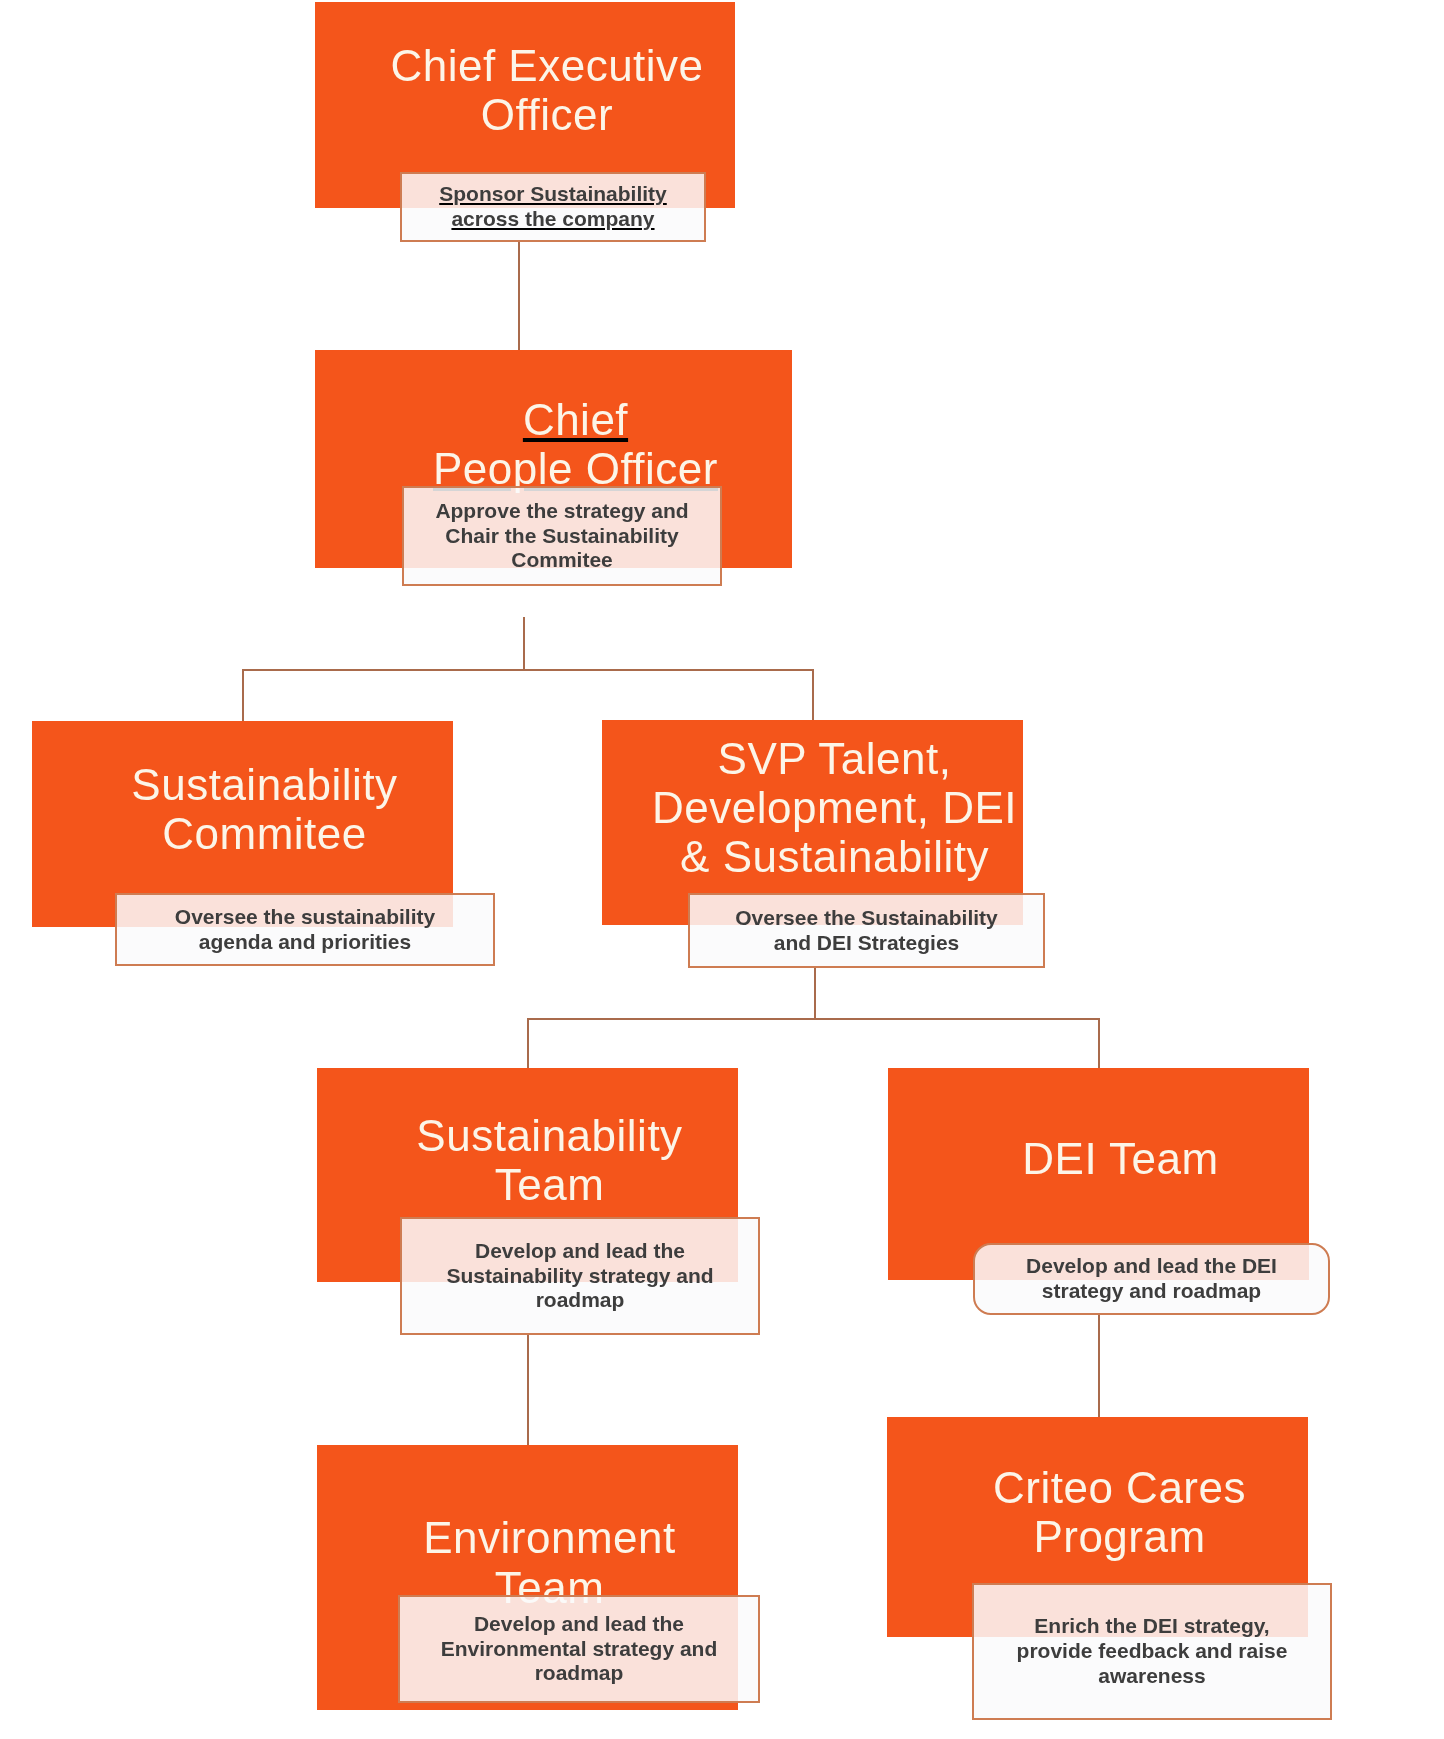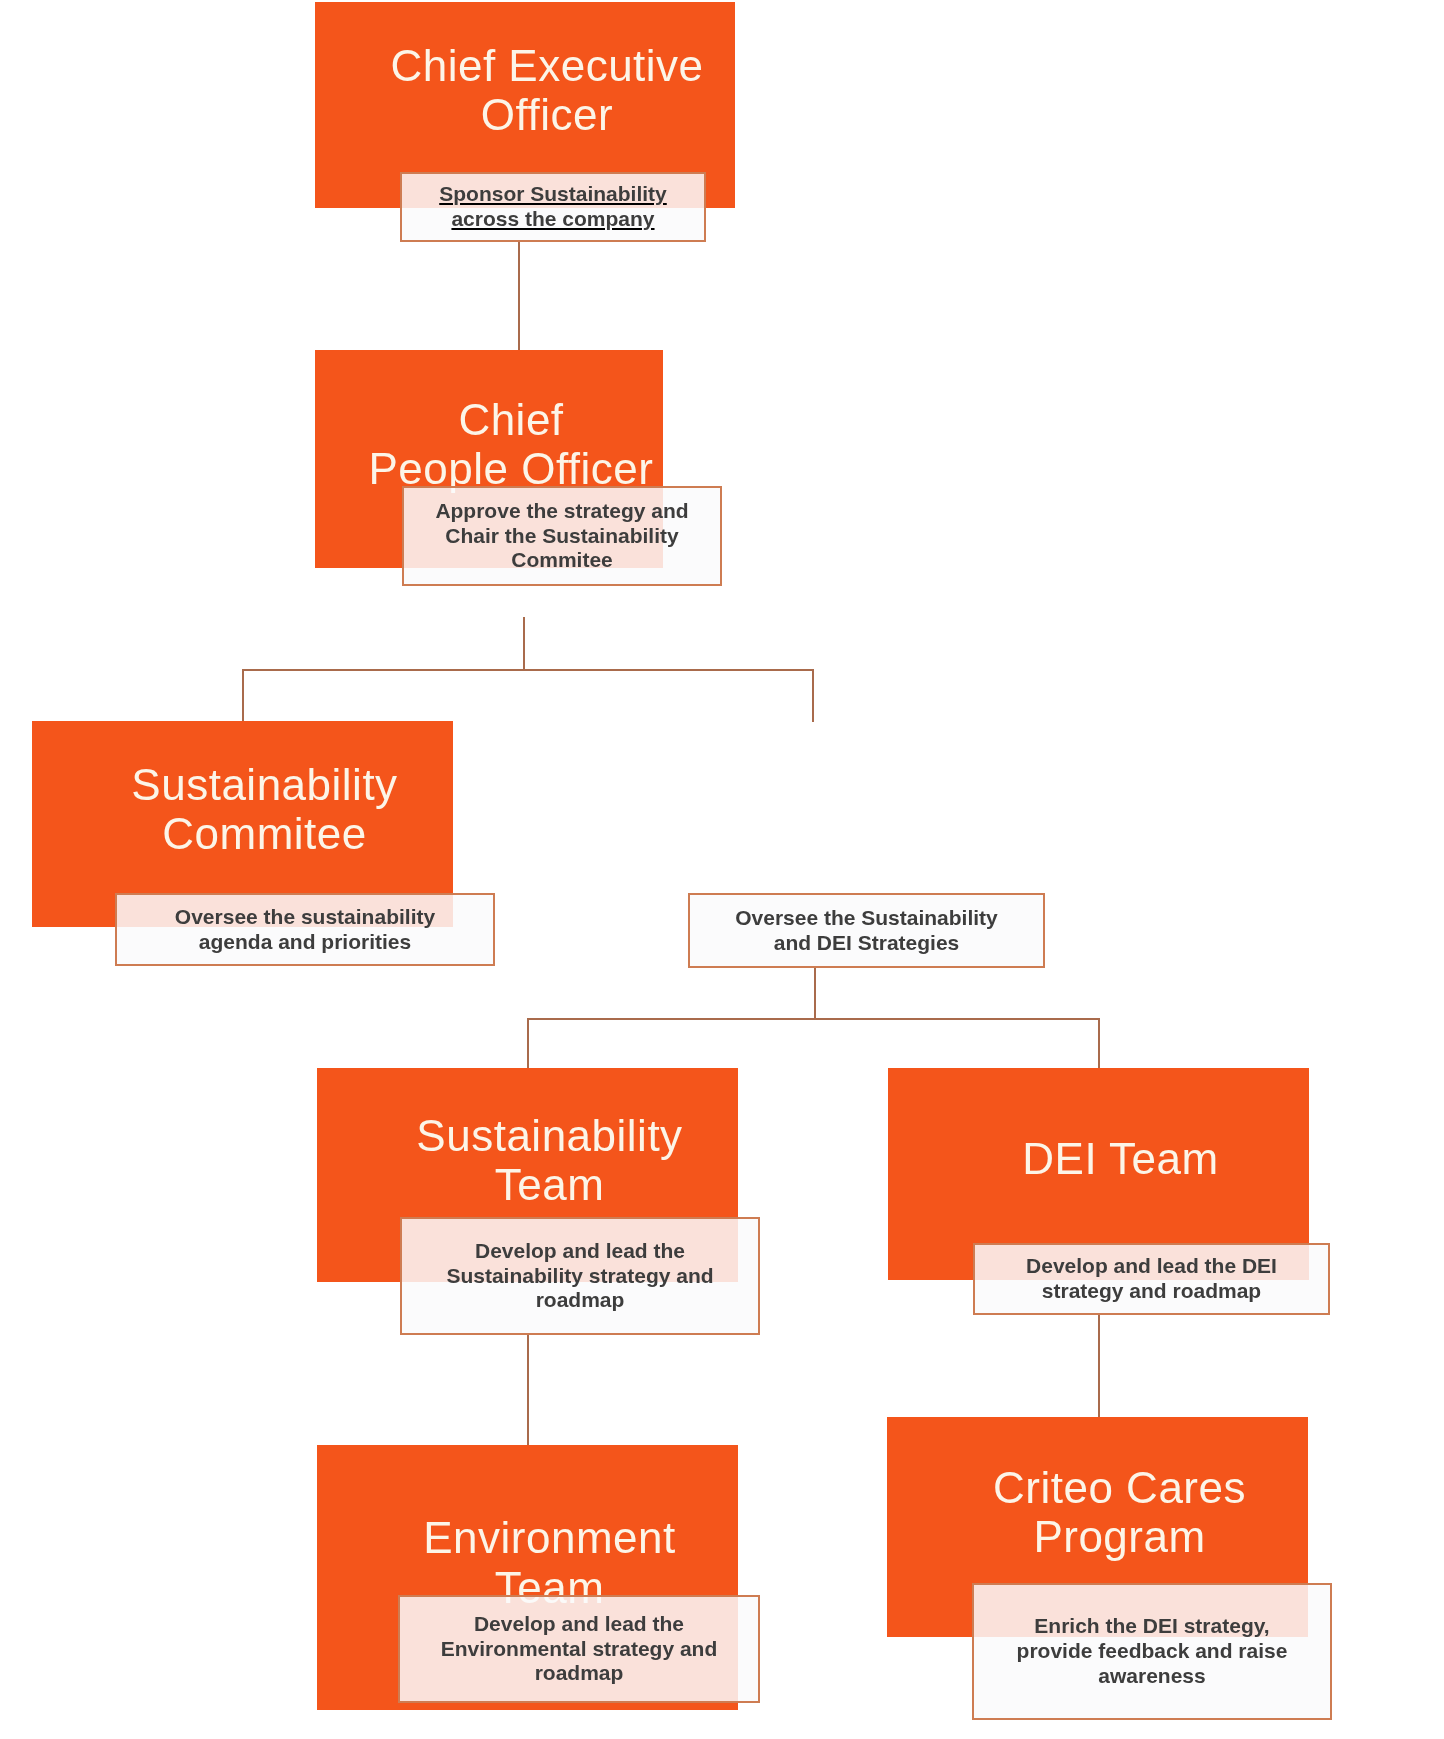--- a/index.html
+++ b/index.html
@@ -80,58 +80,63 @@
 
   <div class="node" style="left:315px; top:2px; width:420px; height:206px;">
     <div class="node-title">Chief Executive
 Officer</div>
   </div>
   <div class="note" style="left:400px; top:172px; width:306px; height:70px;text-decoration:underline;">
     <div class="note-text">Sponsor Sustainability
 across the company</div>
   </div>
 
-  <div class="node" style="left:315px; top:350px; width:348px; height:218px;">
+  <div class="node" style="left:315px; top:350px; width:477px; height:218px;text-decoration:underline;">
     <div class="node-title">Chief
 People Officer</div>
   </div>
   <div class="note" style="left:402px; top:486px; width:320px; height:100px;">
     <div class="note-text">Approve the strategy and
 Chair the Sustainability
 Commitee</div>
   </div>
 
   <div class="node" style="left:32px; top:721px; width:421px; height:206px;">
     <div class="node-title">Sustainability
 Commitee</div>
   </div>
   <div class="note" style="left:115px; top:893px; width:380px; height:73px;">
     <div class="note-text">Oversee the sustainability
 agenda and priorities</div>
   </div>
 
+  <div class="node" style="left:602px; top:720px; width:421px; height:205px;">
+    <div class="node-title">SVP Talent,
+Development, DEI
+&amp; Sustainability</div>
+  </div>
   <div class="note" style="left:688px; top:893px; width:357px; height:75px;">
     <div class="note-text">Oversee the Sustainability
 and DEI Strategies</div>
   </div>
 
   <div class="node" style="left:317px; top:1068px; width:421px; height:214px;">
     <div class="node-title">Sustainability
 Team</div>
   </div>
   <div class="note" style="left:400px; top:1217px; width:360px; height:118px;">
     <div class="note-text">Develop and lead the
 Sustainability strategy and
 roadmap</div>
   </div>
 
   <div class="node" style="left:888px; top:1068px; width:421px; height:212px;">
     <div class="node-title">DEI Team</div>
   </div>
-  <div class="note" style="left:973px; top:1243px; width:357px; height:72px;">
+  <div class="note" style="left:973px; top:1243px; width:357px; height:72px;border-radius:18px;">
     <div class="note-text">Develop and lead the DEI
 strategy and roadmap</div>
   </div>
 
   <div class="node" style="left:317px; top:1445px; width:421px; height:265px;">
     <div class="node-title">Environment
 Team</div>
   </div>
   <div class="note" style="left:398px; top:1595px; width:362px; height:108px;">
     <div class="note-text">Develop and lead the

